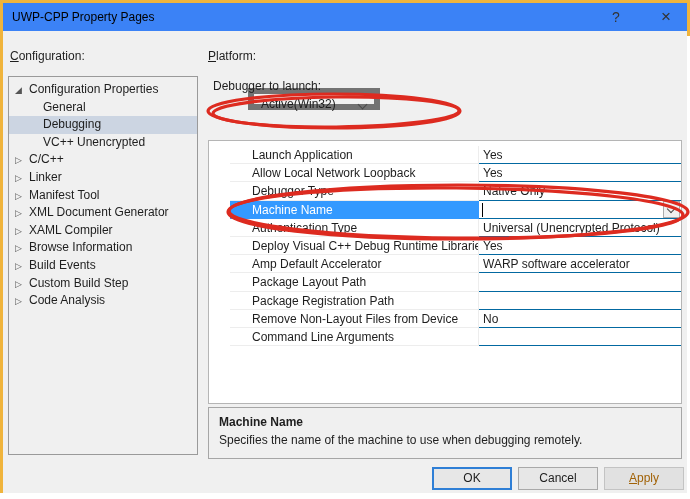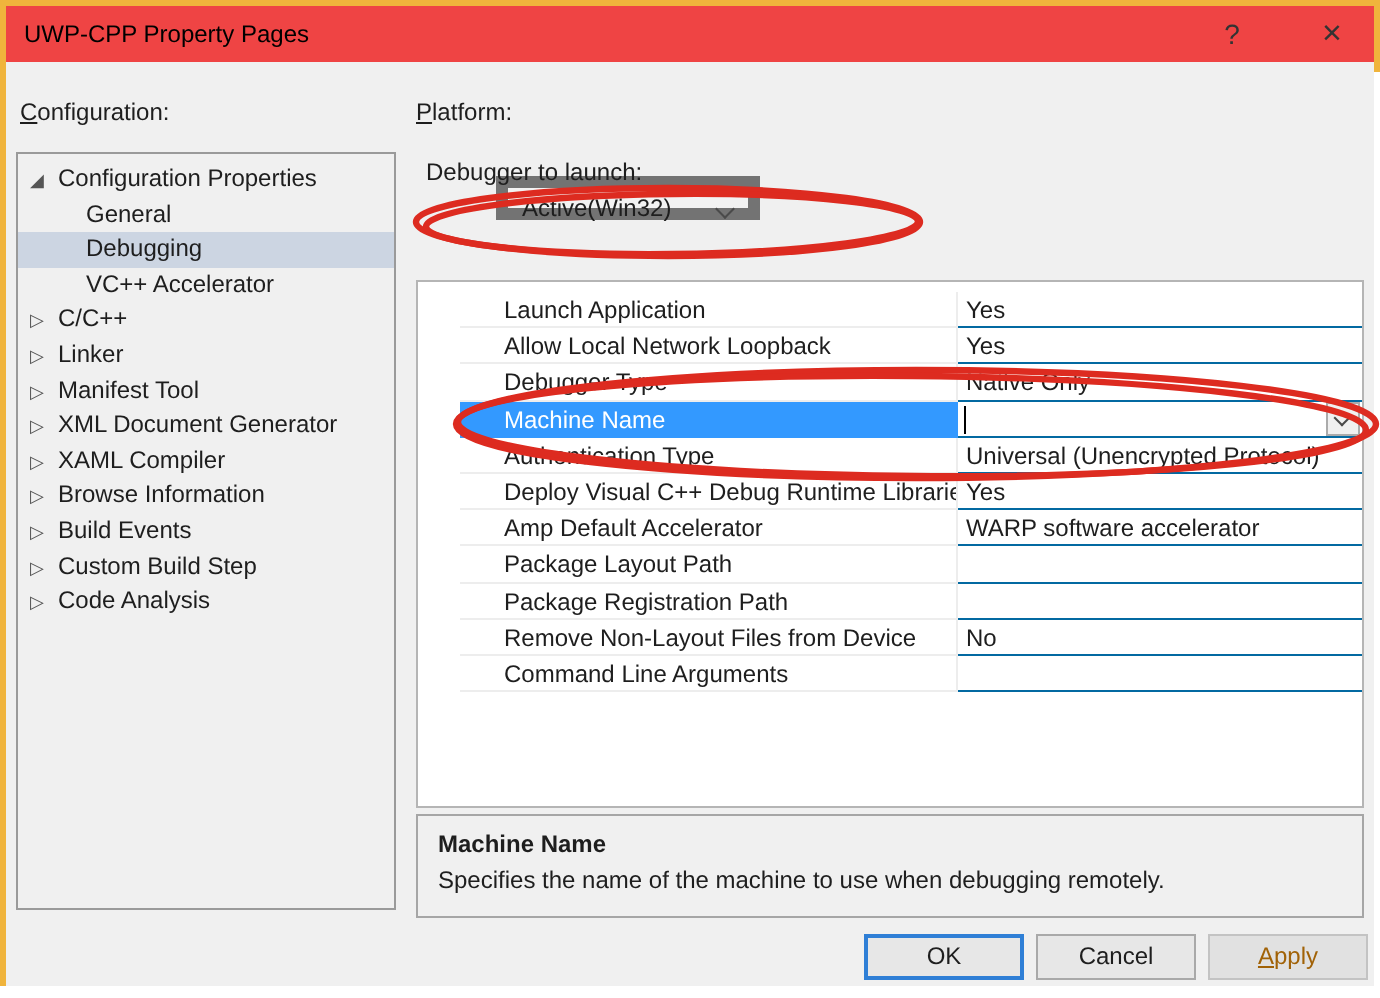--- a/index.html
+++ b/index.html
@@ -11,21 +11,21 @@
     -webkit-font-smoothing:antialiased;
   }
   
   .yb{position:absolute;background:var(--yellow_border,#f0b43c);z-index:5;}
   .yb-top{left:0;top:0;width:690px;height:3px;}
   .yb-left{left:0;top:0;width:3px;height:493px;}
   .yb-right{left:687px;top:0;width:3px;height:36px;}
 
   
   .dialog{position:absolute;left:3px;top:3px;width:684px;height:490px;background:#f0f0f0;}
-  .titlebar{position:absolute;left:0;top:0;width:684px;height:28px;background:#ef4444;}
+  .titlebar{position:absolute;left:0;top:0;width:684px;height:28px;background:#3b82f6;}
   .title-text{position:absolute;left:9px;top:0;line-height:28px;color:#000;}
   .cap-btn{position:absolute;top:0;width:34px;height:28px;text-align:center;line-height:28px;color:#333;cursor:default;}
   .cap-help{left:596px;font-size:14px;}
   .cap-close{left:646px;font-size:17px;}
 
   
   .tb-label{position:absolute;top:42px;height:22px;line-height:22px;}
   .combo{position:absolute;box-sizing:border-box;background:#f2f2f2;border:6px solid #737373;height:22px;line-height:20px;padding-left:7px;margin-top:43px;}
   .chev{display:inline-block;width:6px;height:6px;border-right:1.4px solid #4a4a4a;border-bottom:1.4px solid #4a4a4a;transform:rotate(45deg);}
   .combo .chev{position:absolute;right:8px;top:7px;}
@@ -104,21 +104,21 @@
 
   <div class="tree-item indent-1">
     <span class="tree-label">General</span>
   </div>
 
   <div class="tree-item indent-1 selected">
     <span class="tree-label">Debugging</span>
   </div>
 
   <div class="tree-item indent-1">
-    <span class="tree-label">VC++ Accelerator</span>
+    <span class="tree-label">VC++ Unencrypted</span>
   </div>
 
   <div class="tree-item indent-0">
     <span class="tree-glyph">▷</span><span class="tree-label">C/C++</span>
   </div>
 
   <div class="tree-item indent-0">
     <span class="tree-glyph">▷</span><span class="tree-label">Linker</span>
   </div>
 

